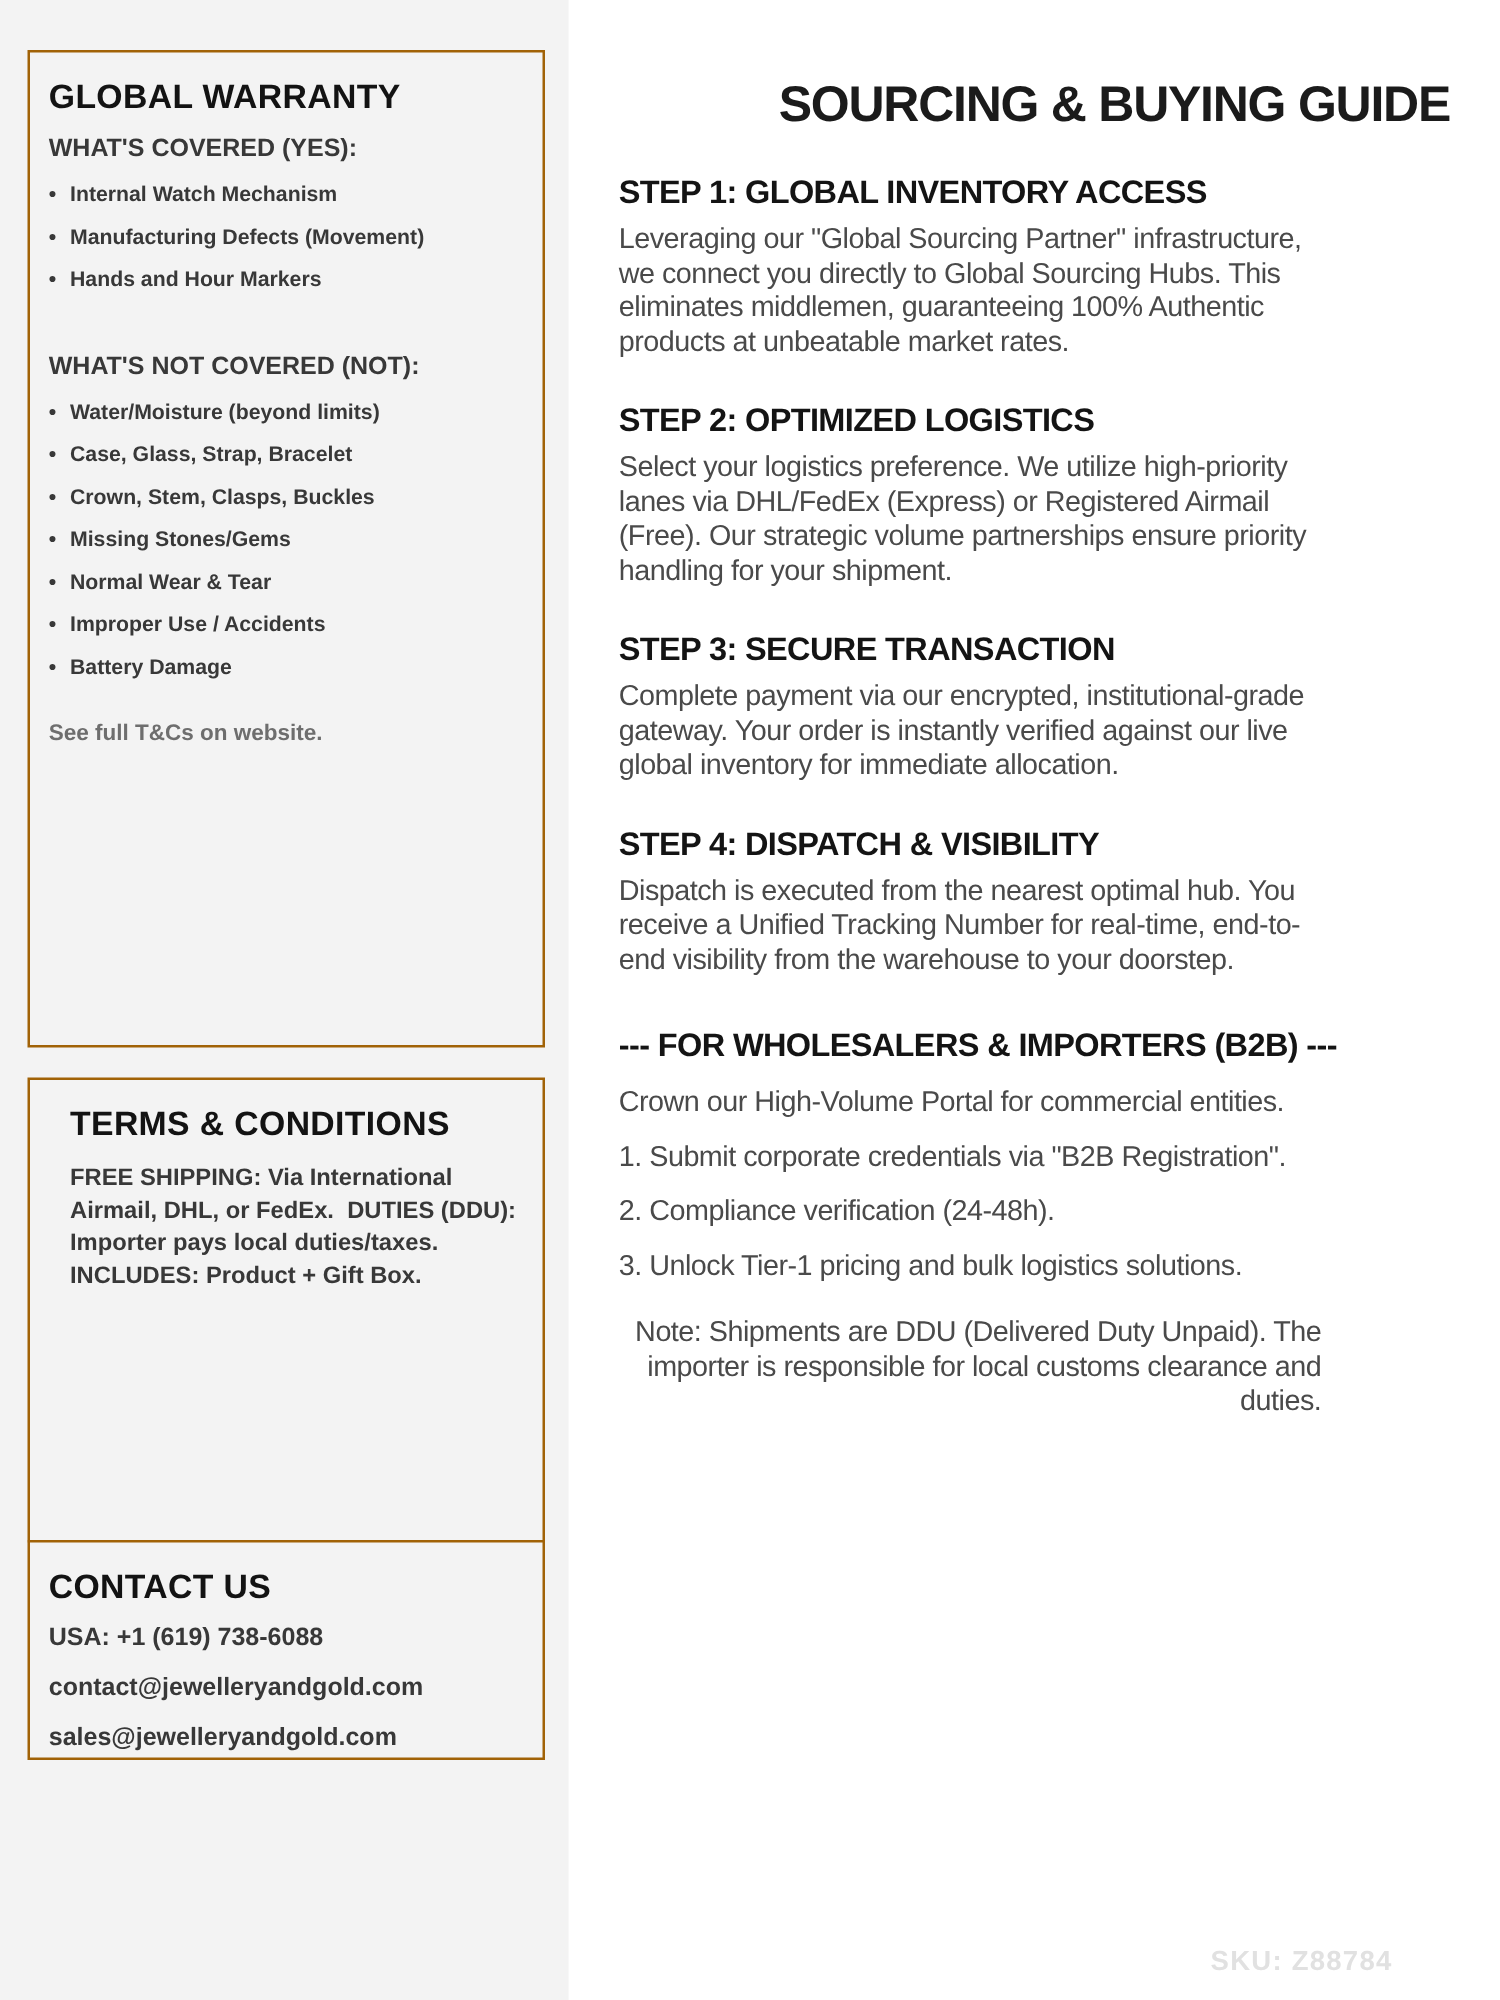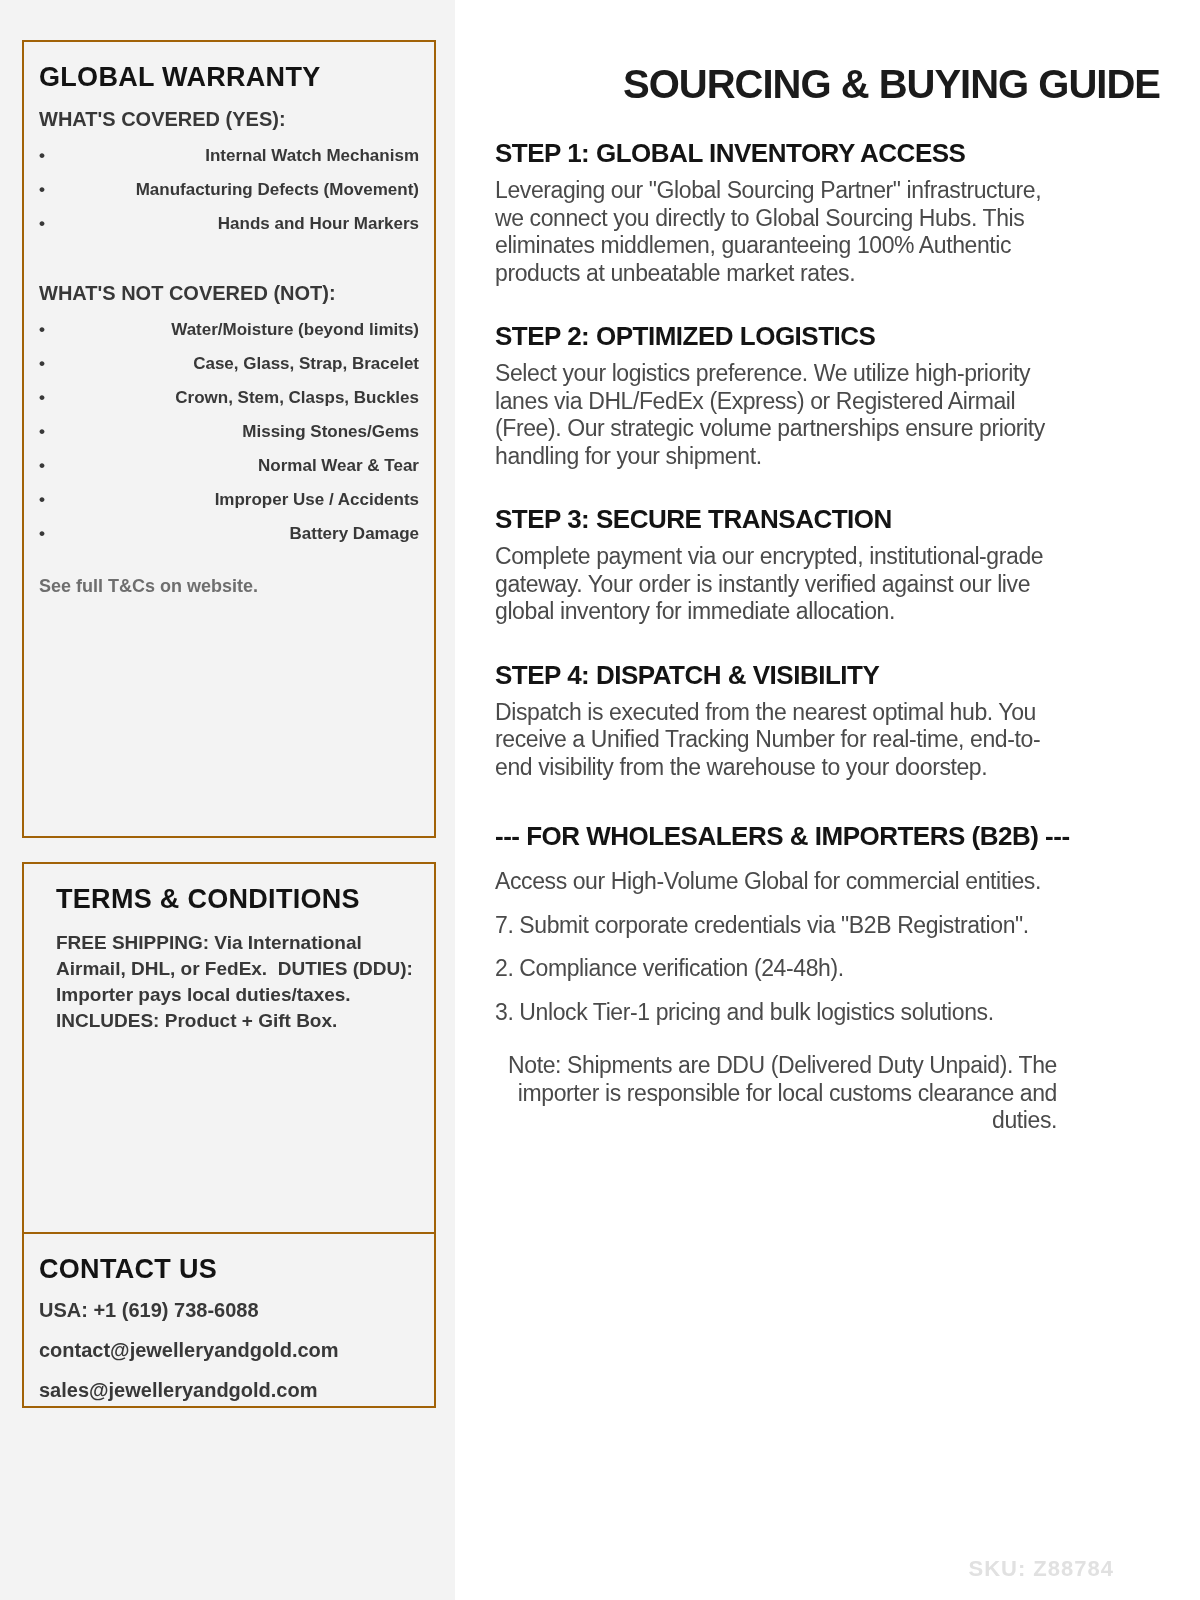--- a/index.html
+++ b/index.html
@@ -38,21 +38,21 @@
     letter-spacing: 0.3px;
     line-height: 34px;
   }
   .sub-heading {
     font-size: 20px;
     font-weight: 700;
     color: #383838;
     margin-top: 12px;
     line-height: 26px;
   }
-  .bullet-list { list-style: none; margin-top: 4px; text-align: right; }
+  .bullet-list { list-style: none; margin-top: 4px; }
   .bullet-list li {
     position: relative;
     font-size: 17px;
     font-weight: 700;
     color: #383838;
     padding-left: 17px;
     margin-top: 13px;
     line-height: 21px;
   }
   .bullet-list li::before {
@@ -207,21 +207,21 @@
     <p>Complete payment via our encrypted, institutional-grade gateway. Your order is instantly verified against our live global inventory for immediate allocation.</p>
   </div>
 
   <div class="section">
     <h2>STEP 4: DISPATCH &amp; VISIBILITY</h2>
     <p>Dispatch is executed from the nearest optimal hub. You receive a Unified Tracking Number for real-time, end-to-end visibility from the warehouse to your doorstep.</p>
   </div>
 
   <div class="b2b-block">
     <h2>--- FOR WHOLESALERS &amp; IMPORTERS (B2B) ---</h2>
-    <p>Access our High-Volume Global for commercial entities.</p>
-    <p>7. Submit corporate credentials via "B2B Registration".</p>
+    <p>Crown our High-Volume Portal for commercial entities.</p>
+    <p>1. Submit corporate credentials via "B2B Registration".</p>
     <p>2. Compliance verification (24-48h).</p>
     <p>3. Unlock Tier-1 pricing and bulk logistics solutions.</p>
     <p class="note">Note: Shipments are DDU (Delivered Duty Unpaid). The importer is responsible for local customs clearance and duties.</p>
   </div>
 </div>
 
 <div class="sku">SKU: Z88784</div>
 
 </body></html>

